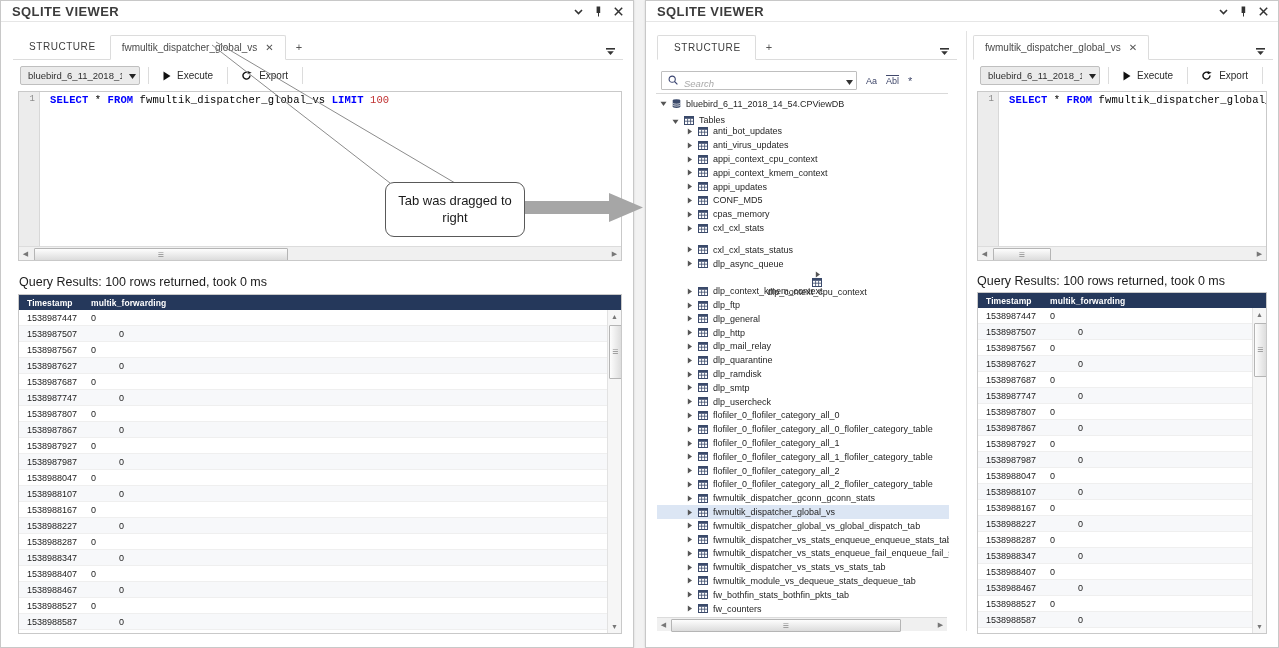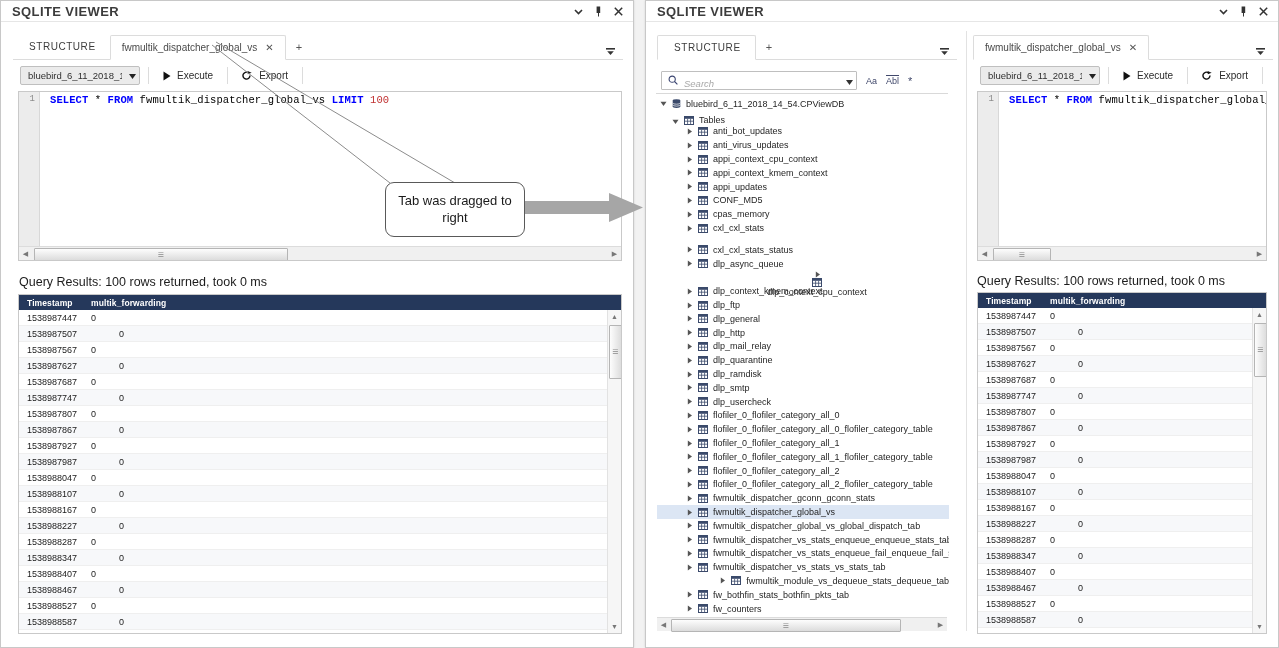--- a/index.html
+++ b/index.html
@@ -879,21 +879,21 @@
           </span>
           <span class="ticon" style="margin-left: 4px;">
             <svg width="10" height="9" viewBox="0 0 10 9">
               <rect x="0.5" y="0.5" width="9" height="8" fill="#fff" stroke="#3b4a6b" stroke-width="1"></rect>
               <rect x="0.5" y="0.5" width="9" height="2.3" fill="#3b4a6b"></rect>
               <path d="M3.6 2.8 L3.6 8.5 M6.6 2.8 L6.6 8.5 M0.5 5.2 L9.5 5.2" stroke="#3b4a6b" stroke-width="0.8"></path>
             </svg>
           </span>
           <span>fwmultik_dispatcher_vs_stats_vs_stats_tab</span>
         </div>
-        <div class="tnode" style="padding-left: 28px; justify-content: flex-end;">
+        <div class="tnode" style="padding-left: 28px;">
           <span class="tw">
             <svg width="7" height="7" viewBox="0 0 7 7">
               <path d="M1.8 0.5 L6 3.5 L1.8 6.5 Z" fill="#555"></path>
             </svg>
           </span>
           <span class="ticon" style="margin-left: 4px;">
             <svg width="10" height="9" viewBox="0 0 10 9">
               <rect x="0.5" y="0.5" width="9" height="8" fill="#fff" stroke="#3b4a6b" stroke-width="1"></rect>
               <rect x="0.5" y="0.5" width="9" height="2.3" fill="#3b4a6b"></rect>
               <path d="M3.6 2.8 L3.6 8.5 M6.6 2.8 L6.6 8.5 M0.5 5.2 L9.5 5.2" stroke="#3b4a6b" stroke-width="0.8"></path>

